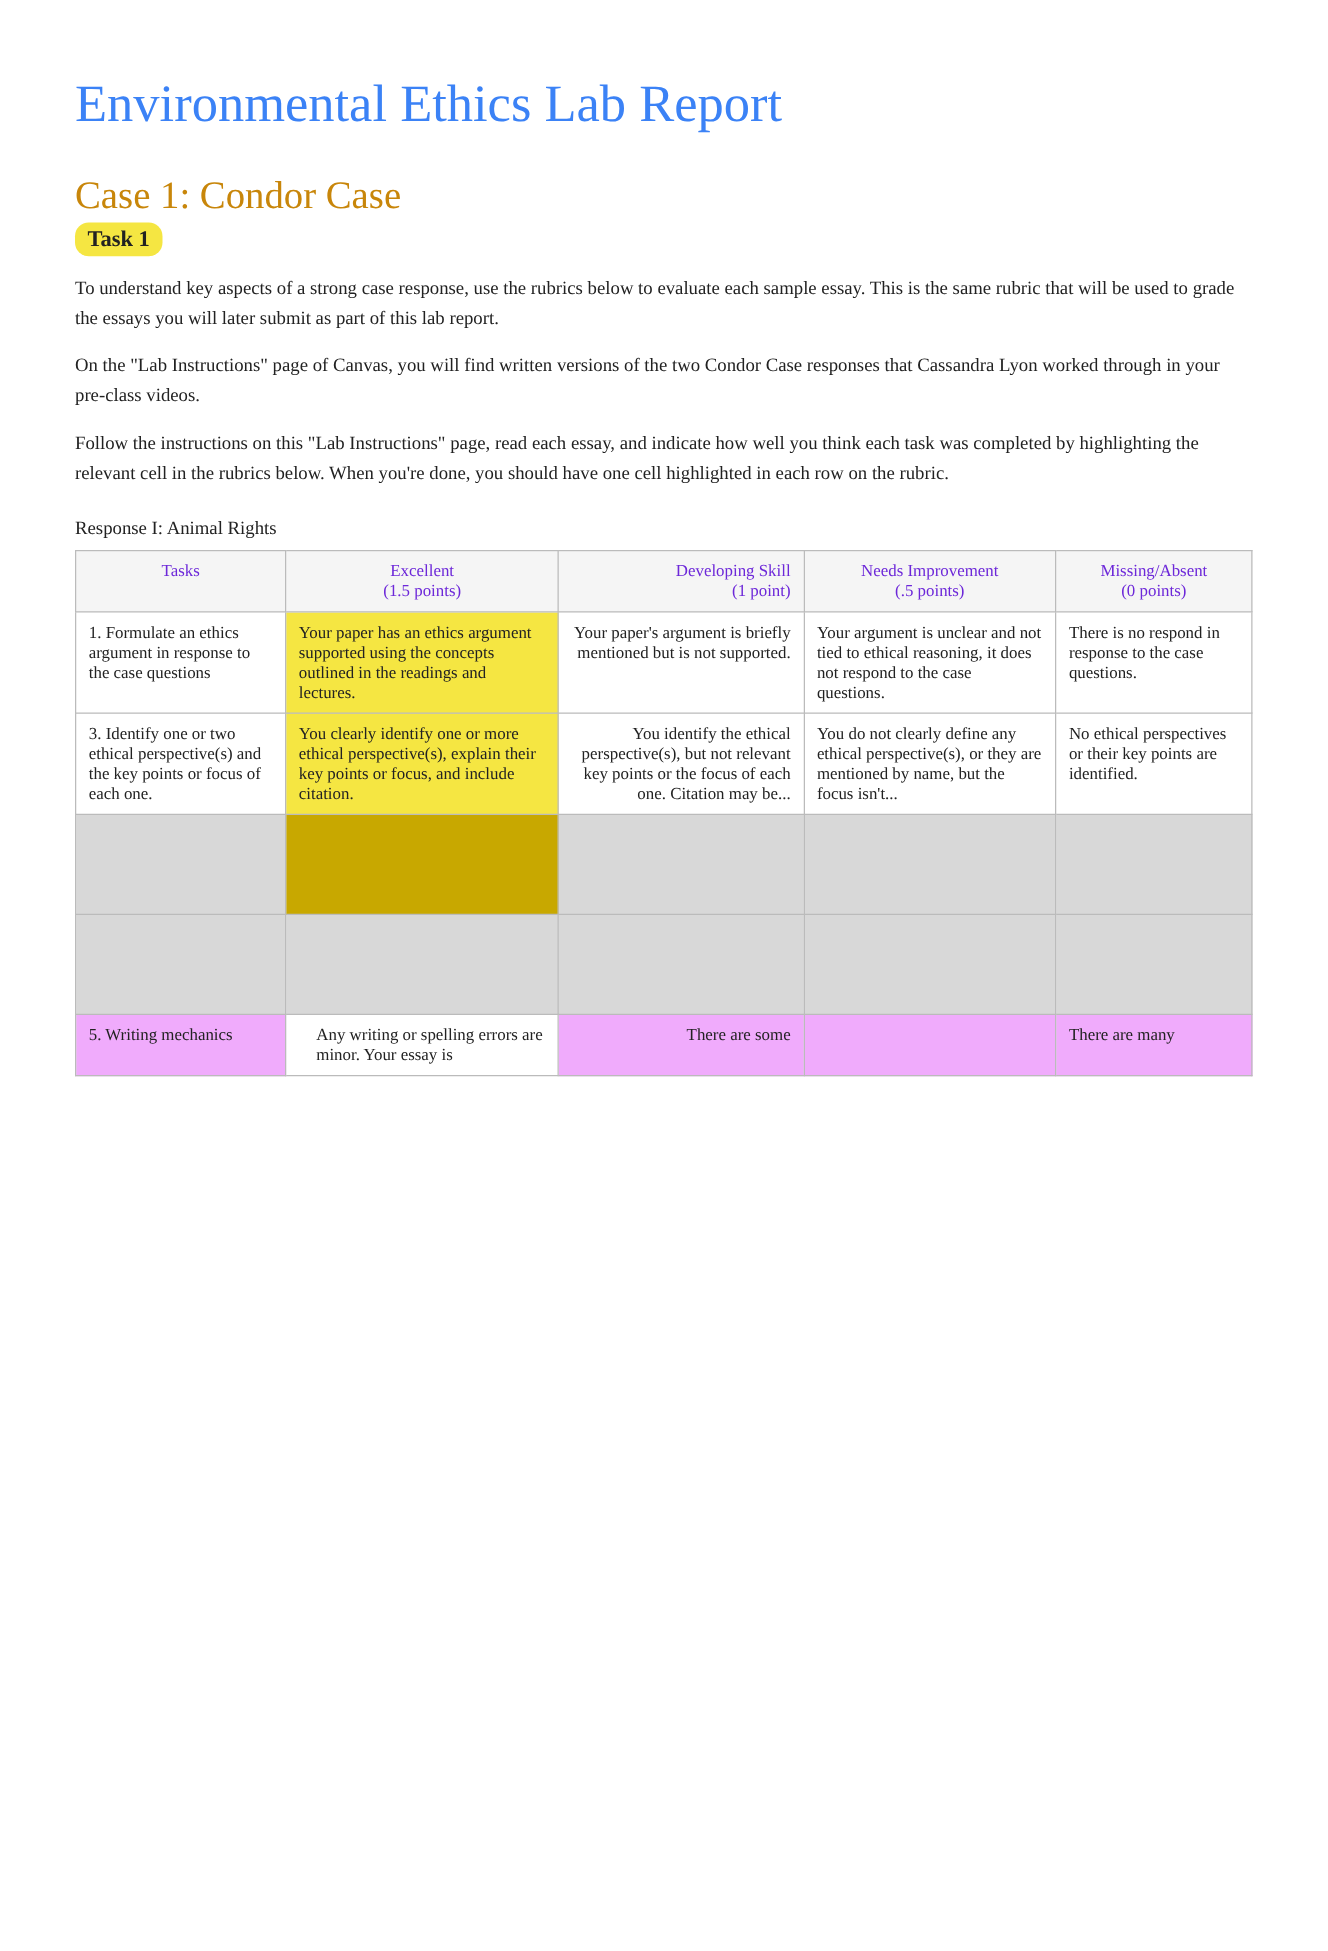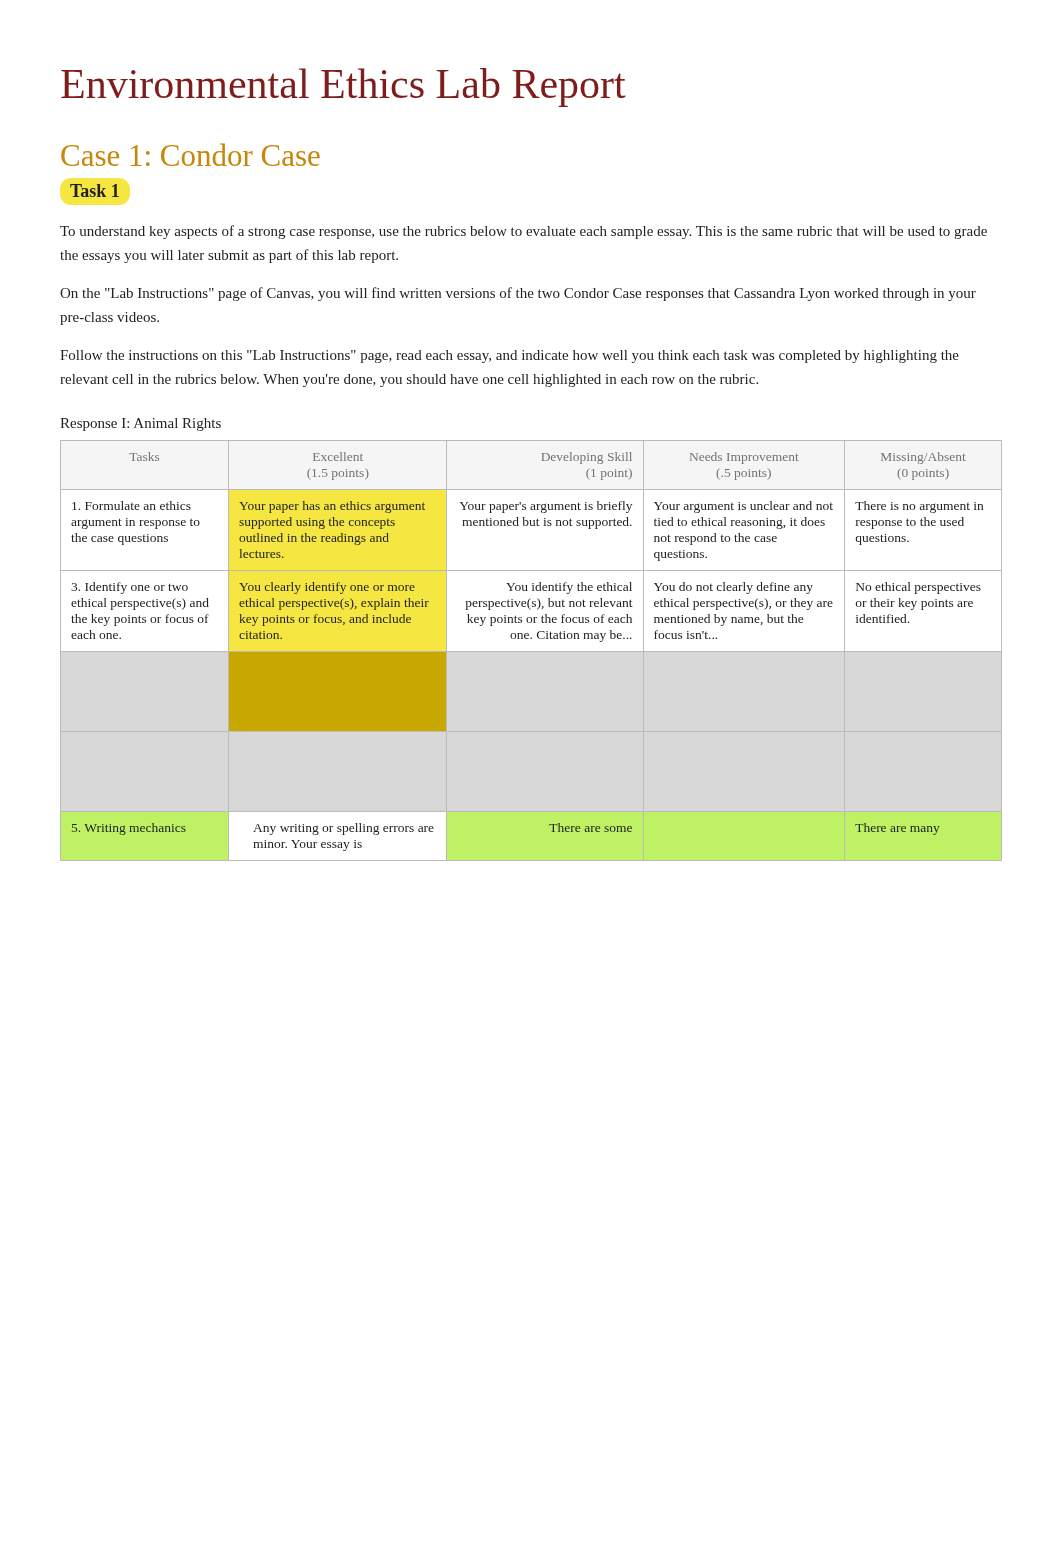--- a/index.html
+++ b/index.html
@@ -7,21 +7,21 @@
       font-family: Georgia, 'Times New Roman', serif;
       background: #fff;
       color: #222;
       width: 1062px;
       min-height: 1561px;
       padding: 40px 60px;
     }
     .page-title {
       font-size: 42px;
       font-weight: normal;
-      color: #7f1d1d;
+      color: #3b82f6;
       margin-bottom: 30px;
       margin-top: 20px;
     }
     .case-title {
       font-size: 31px;
       color: #c8860a;
       font-weight: normal;
       margin-bottom: 4px;
     }
     .task-badge {
@@ -54,41 +54,41 @@
     }
     th, td {
       border: 1px solid #bbb;
       padding: 8px 10px;
       vertical-align: top;
       background: #fff;
     }
     thead th {
       background: #f5f5f5;
       font-weight: normal;
-      color: #737373;
+      color: #6d28d9;
     }
     .highlight-yellow {
       background: #f5e642;
     }
     .col-tasks { width: 150px; }
     .col-excellent { width: 195px; }
     .col-developing { width: 175px; text-align: right; }
     .col-needs { width: 180px; }
     .col-missing { width: 140px; }
     .blurred-row td {
       background: #d0d0d0;
       color: transparent;
       font-size: 13.5px;
       height: 80px;
     }
     .blurred-row td.yellow-blur {
       background: #c8a800;
     }
     .writing-row td {
-      background: #bef264;
+      background: #f0abfc;
       font-size: 13.5px;
     }
     .writing-row td.yellow-text {
       background: #fff;
       padding-left: 24px;
     }
   </style>
 </head>
 <body>
 
@@ -130,21 +130,21 @@
       </th>
     </tr>
   </thead>
   <tbody>
 
     <tr>
       <td class="col-tasks">1. Formulate an ethics argument in response to the case questions</td>
       <td class="col-excellent highlight-yellow">Your paper has an ethics argument supported using the concepts outlined in the readings and lectures.</td>
       <td class="col-developing">Your paper's argument is briefly mentioned but is not supported.</td>
       <td class="col-needs">Your argument is unclear and not tied to ethical reasoning, it does not respond to the case questions.</td>
-      <td class="col-missing">There is no argument in response to the used questions.</td>
+      <td class="col-missing">There is no respond in response to the case questions.</td>
     </tr>
 
     <tr>
       <td class="col-tasks">3. Identify one or two ethical perspective(s) and the key points or focus of each one.</td>
       <td class="col-excellent highlight-yellow">You clearly identify one or more ethical perspective(s), explain their key points or focus, and include citation.</td>
       <td class="col-developing">You identify the ethical perspective(s), but not relevant key points or the focus of each one. Citation may be...</td>
       <td class="col-needs">You do not clearly define any ethical perspective(s), or they are mentioned by name, but the focus isn't...</td>
       <td class="col-missing">No ethical perspectives or their key points are identified.</td>
     </tr>
 

